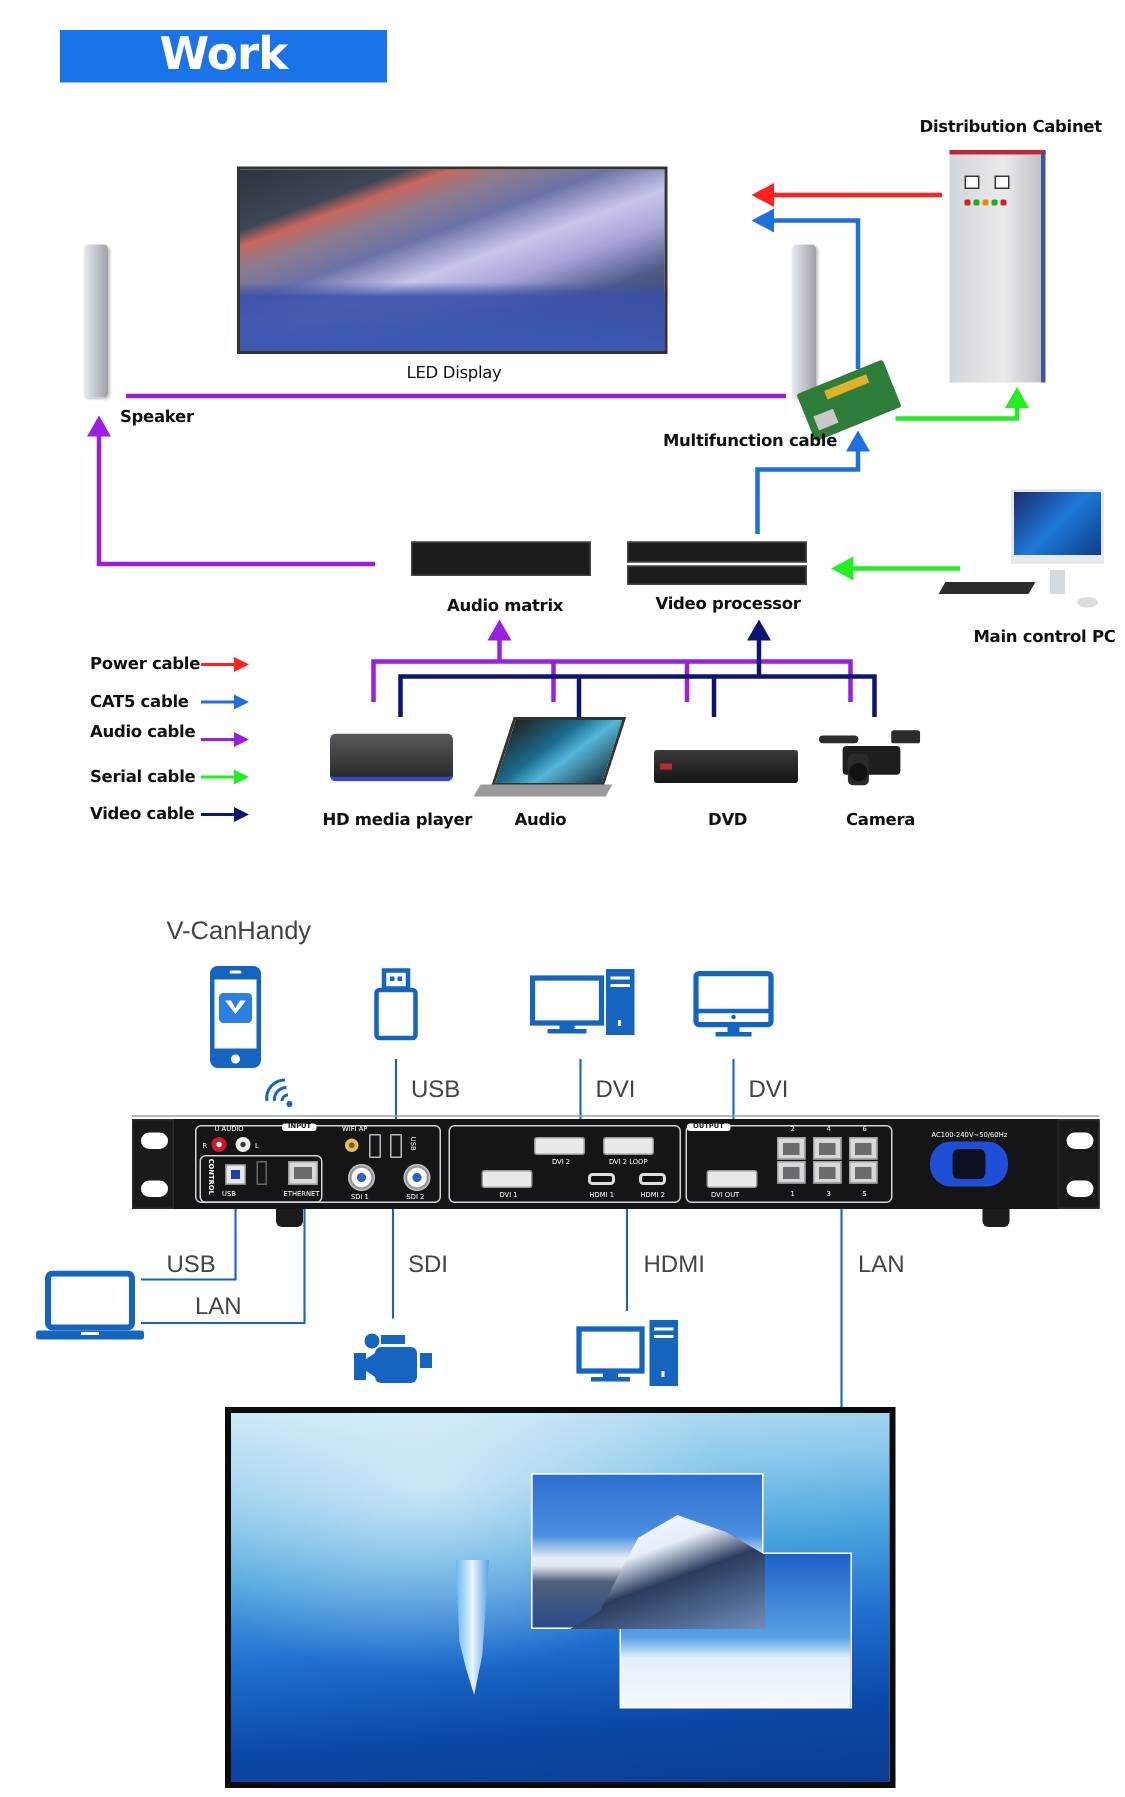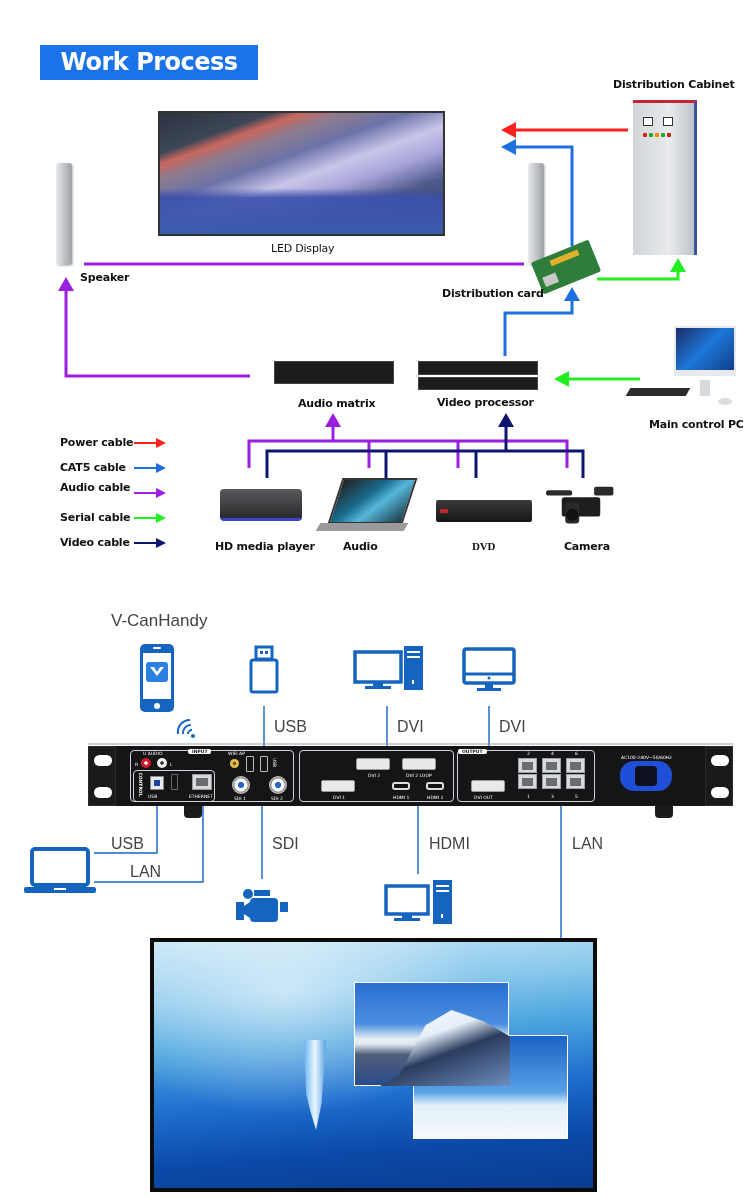--- a/index.html
+++ b/index.html
@@ -1,21 +1,21 @@
 <!DOCTYPE html>
 <html><head>
 <meta charset="utf-8">
 <style>
   * { box-sizing: border-box; margin: 0; padding: 0; }
   html, body { width: 750px; height: 1198px; background: #ffffff; overflow: hidden; }
   body { position: relative; font-family: "Liberation Sans", sans-serif; color: #111; }
   .abs { position: absolute; }
   .lbl { position: absolute; font-family: "DejaVu Sans", sans-serif; font-weight: bold; font-size: 11px; color: #111; white-space: nowrap; letter-spacing: -0.2px; }
   .thin { position: absolute; font-family: "Liberation Sans", sans-serif; font-size: 16px; color: #444; white-space: nowrap; }
-  #title-badge { left: 40px; top: 20px; width: 218px; height: 35px; background: #1a73e8; color: #fff; font-family: "DejaVu Sans", sans-serif; font-weight: bold; font-size: 24px; text-align: center; line-height: 34px; letter-spacing: -0.5px; margin-top: 25px; }
+  #title-badge { left: 40px; top: 20px; width: 218px; height: 35px; background: #1a73e8; color: #fff; font-family: "DejaVu Sans", sans-serif; font-weight: bold; font-size: 30px; text-align: center; line-height: 34px; letter-spacing: -0.5px; }
   svg { position: absolute; left: 0; top: 0; }
   
   #led-display { left: 158px; top: 111px; width: 287px; height: 125px; border: 2px solid #333;
     background:
       linear-gradient(180deg, rgba(0,0,0,0) 62%, rgba(60,80,170,0.9) 70%, #3a5ab0 100%),
       linear-gradient(160deg, #2c3440 0%, #3d4657 18%, #c8675e 23%, #8d7c8f 30%, #6c72a8 40%, #c9c6ea 52%, #a9a4d9 62%, #4e5a8a 75%, #2f3650 100%);
   }
   .speaker { width: 16px; height: 102px; border-radius: 3px;
     background: linear-gradient(90deg, #e9ebee 0%, #c5c8cc 45%, #9ea2a8 100%); box-shadow: 1px 1px 2px rgba(0,0,0,0.25); }
   #cabinet { left: 633px; top: 100px; width: 64px; height: 155px; background: linear-gradient(90deg,#d3d6d9,#e8eaec 60%,#bfc3c7); border-top: 3px solid #c0263a; border-right: 3px solid #3a56a0; }
@@ -153,21 +153,21 @@
     <div class="meter" style="left:10px;"></div>
     <div class="meter" style="left:30px;"></div>
     <div class="ledbtn" style="left:10px; background:#c22;"></div>
     <div class="ledbtn" style="left:16px; background:#2a2;"></div>
     <div class="ledbtn" style="left:22px; background:#e80;"></div>
     <div class="ledbtn" style="left:28px; background:#2a2;"></div>
     <div class="ledbtn" style="left:34px; background:#c22;"></div>
   </div>
 
   <div id="mf-card" class="abs"></div>
-  <div class="lbl" style="left:442px; top:287px;">Distribution card</div>
+  <div class="lbl" style="left:442px; top:287px;">Multifunction cable</div>
 
   <div id="audio-matrix" class="rackdev"></div>
   <div class="lbl" style="left:298px; top:397px;">Audio matrix</div>
 
   <div id="vp-top" class="rackdev"></div>
   <div id="vp-bot" class="rackdev"></div>
   <div class="lbl" style="left:437px; top:396px;">Video processor</div>
 
   <div id="pc-monitor" class="abs"></div>
   <div id="pc-stand" class="abs"></div>
@@ -182,21 +182,21 @@
     <div class="lbl" style="left:60px; top:511px;">Serial cable</div>
     <div class="lbl" style="left:60px; top:536px;">Video cable</div>
   </div>
 
   <div id="hd-player" class="abs"></div>
   <div class="lbl" style="left:215px; top:540px;">HD media player</div>
   <div id="laptop-screen" class="abs"></div>
   <div id="laptop-base" class="abs"></div>
   <div class="lbl" style="left:343px; top:540px;">Audio</div>
   <div id="dvd" class="abs"></div>
-  <div class="lbl" style="left:472px; top:540px;font-family:Liberation Serif, serif;">DVD</div>
+  <div class="lbl" style="left:472px; top:540px;">DVD</div>
   <svg id="camera" class="abs" style="left:545px; top:485px;" width="80" height="48" viewBox="0 0 80 48">
     <rect x="18" y="14" width="44" height="22" rx="3" fill="#1e1e20"></rect>
     <rect x="22" y="20" width="16" height="24" rx="4" fill="#2a2a2c"></rect>
     <circle cx="30" cy="34" r="7" fill="#111"></circle>
     <rect x="0" y="6" width="30" height="6" rx="3" fill="#2b2b2d"></rect>
     <rect x="55" y="2" width="22" height="10" rx="2" fill="#2a2a2c"></rect>
   </svg>
   <div class="lbl" style="left:564px; top:540px;">Camera</div>
 </div>
 

